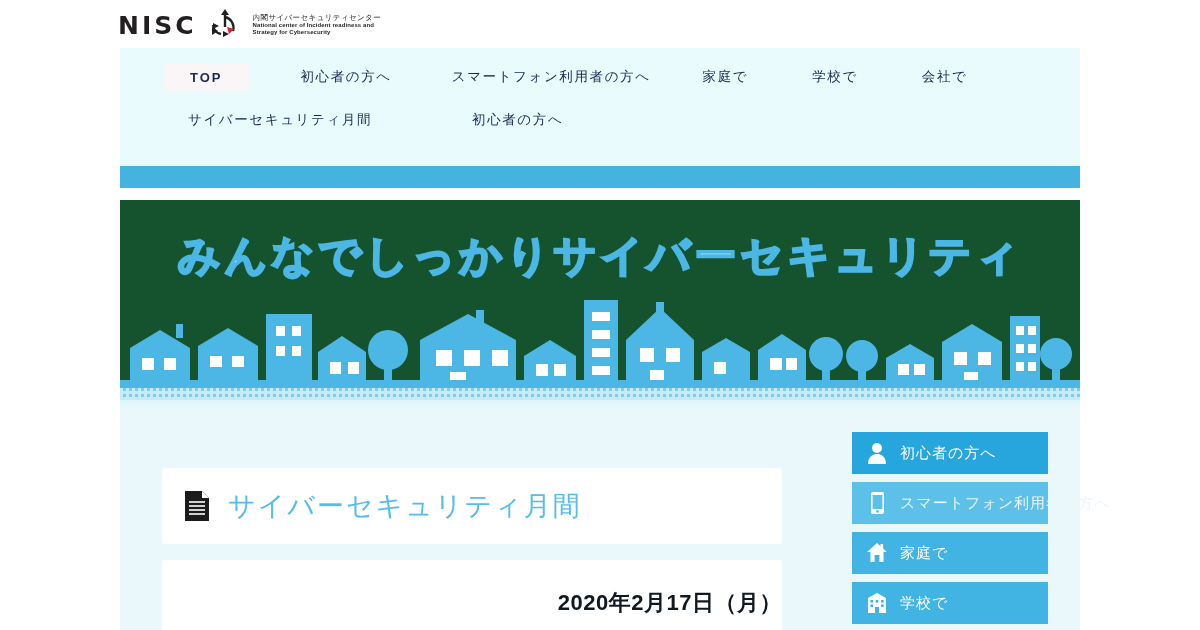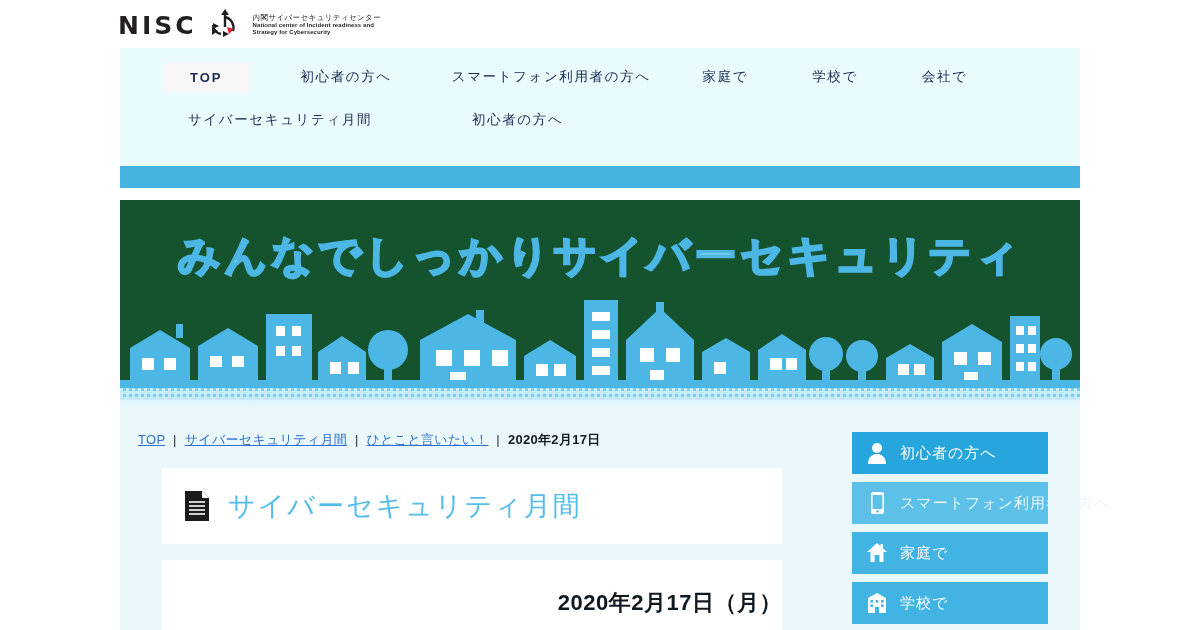--- a/index.html
+++ b/index.html
@@ -281,29 +281,20 @@
       </svg>
       <div class="ground"></div>
     </div>
   </div>
 
   <div class="dotrow"></div>
   <div class="dotrow-fade"></div>
 
   <div class="body-area">
 
-    <div class="breadcrumb">
-      <a>TOP</a>
-      <span class="sep">|</span>
-      <a>サイバーセキュリティ月間</a>
-      <span class="sep">|</span>
-      <a>ひとこと言いたい！</a>
-      <span class="sep">|</span>
-      <span class="cur">2020年2月17日</span>
-    </div>
 
     <div class="card card-title">
       <div class="title-inner">
         <span class="doc-icon">
           <svg viewBox="0 0 26 32" width="26" height="32">
             <path d="M1 1 H18 L25 8 V31 H1 Z" fill="#1b1b1b"></path>
             <path d="M18 1 L25 8 H18 Z" fill="#ffffff"></path>
             <g stroke="#ffffff" stroke-width="1.6">
               <line x1="5" y1="12" x2="21" y2="12"></line>
               <line x1="5" y1="16" x2="21" y2="16"></line>

